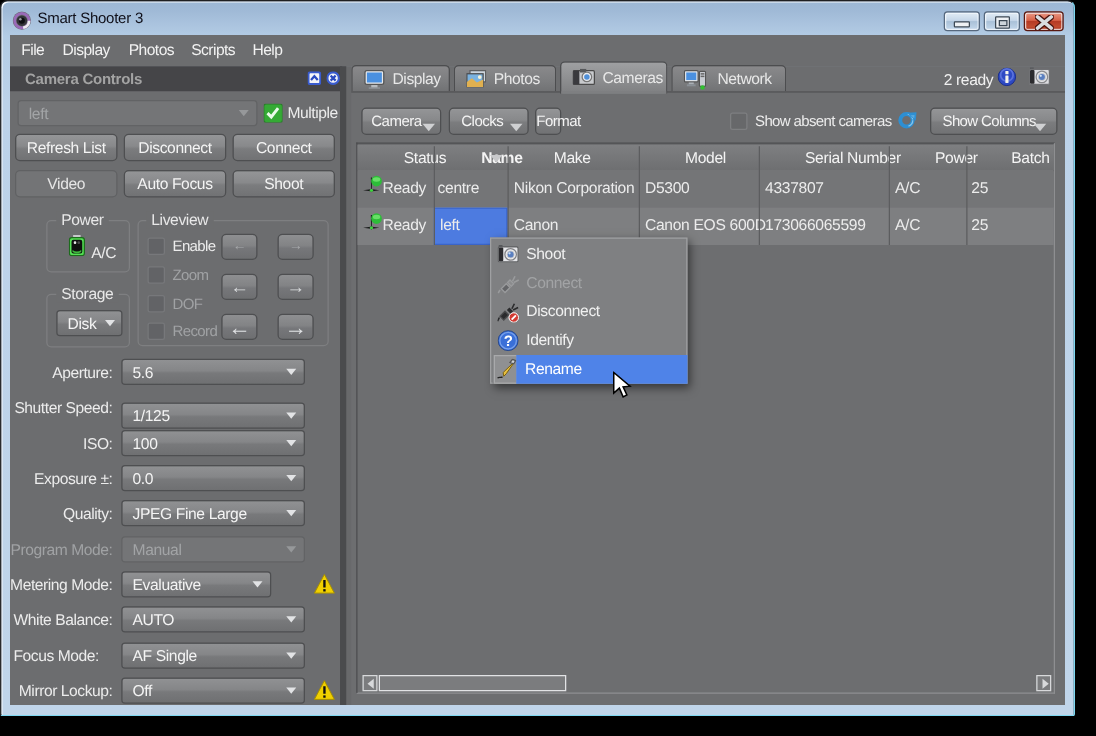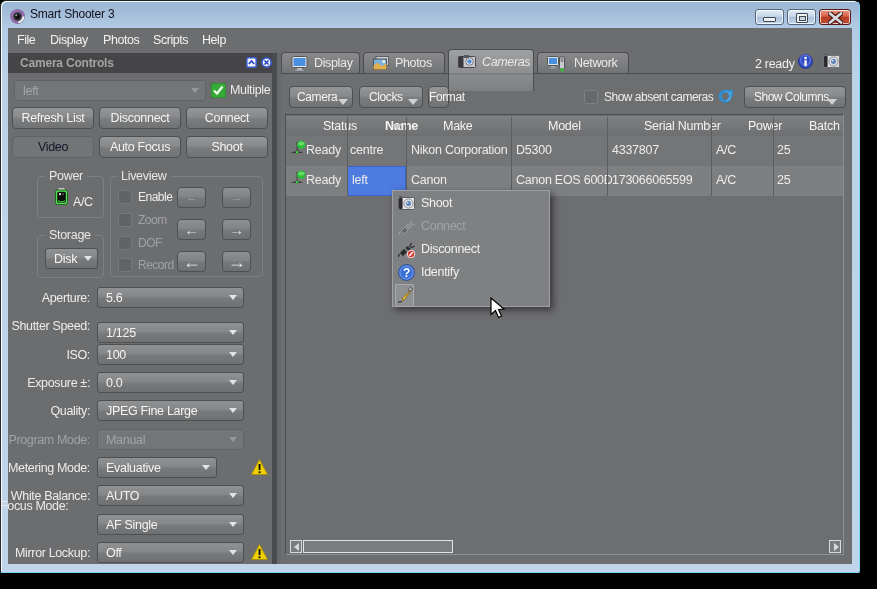--- a/index.html
+++ b/index.html
@@ -29,42 +29,42 @@
 
 #content { left:8px; top:53px; width:844px; height:511px; background:#6c6d6f; }
 
 #lp-header { left:8px; top:53px; width:266px; height:20px; background:#454548; }
 #lp-header b { position:absolute; left:12px; top:3px; font-size:12px; letter-spacing:-0.2px; color:#a3a3a3; white-space:nowrap; }
 #splitter { left:274px; top:53px; width:7px; height:511px; background:#68696b; }
 #splitline { left:272px; top:53px; width:5px; height:511px; background:#4a4b4d; }
 .btn { position:absolute; height:22px; border-radius:4px; border:1px solid #4e4f51; color:#f4f4f4;
   background:linear-gradient(180deg,#949597 0%,#88898b 45%,#7b7c7e 55%,#717274 100%);
   font-size:12.5px; letter-spacing:-0.3px; text-align:center; line-height:20px; white-space:nowrap; }
-.btn.dis { background:#737476; border-color:#606163; color:#0f172a; }
+.btn.dis { background:#737476; border-color:#606163; color:#e5e5e5; }
 .combo { position:absolute; height:21px; border-radius:3px; border:1px solid #4e4f51; color:#f4f4f4;
   background:linear-gradient(180deg,#909193 0%,#858688 45%,#78797b 55%,#6f7072 100%);
   font-size:12.5px; letter-spacing:-0.3px; white-space:nowrap; }
 .combo .txt { position:absolute; left:8px; top:3px; }
 .combo .arr { position:absolute; right:6px; top:7px; width:0; height:0;
   border-left:4.5px solid transparent; border-right:4.5px solid transparent; border-top:5.5px solid #e2e3e5; }
 .combo.dis { background:#747577; border-color:#626365; color:#a2a4a6; }
 .combo.dis .arr { border-top-color:#96989a; }
 .grouplabel { position:absolute; font-size:12.5px; letter-spacing:-0.3px; color:#e8e8e8; white-space:nowrap; }
 .groupbox { position:absolute; border:1px solid #7e7f81; border-radius:4px; }
 .cb { position:absolute; width:14px; height:14px; background:#626366; border:1px solid #77787b; border-radius:2px; }
 .lbl { position:absolute; font-size:12.5px; letter-spacing:-0.35px; color:#ececec; white-space:nowrap; }
 .lbl.dim { color:#a0a2a4; }
 .arrbtn { position:absolute; width:29px; height:21px; border-radius:4px; border:1px solid #4e4f51;
   background:linear-gradient(180deg,#8e8f91 0%,#828385 45%,#76777a 55%,#6e6f71 100%);
   color:#dcdee0; text-align:center; }
 
 #rpanel { left:281px; top:73px; width:571px; height:491px; background:#6d6e70; border-top:1px solid #4c4d4f; }
 .tab { position:absolute; height:21px; top:52px; border:1px solid #4c4d4f; border-bottom:none; border-radius:4px 4px 0 0;
   background:linear-gradient(180deg,#89898b 0%,#7c7d7f 60%,#717274 100%); font-size:12.5px; letter-spacing:-0.35px; color:#e8e8e8; white-space:nowrap; }
-.tab.sel { top:49px; height:42px; background:linear-gradient(180deg,#9fa0a2 0%,#8d8e90 55%,#7e7f81 100%); border-bottom:none; z-index:3;font-style:italic; }
+.tab.sel { top:49px; height:26px; background:linear-gradient(180deg,#9fa0a2 0%,#8d8e90 55%,#7e7f81 100%); border-bottom:none; z-index:3; }
 .tab svg, .tab .ticon { position:absolute; left:9px; top:3px; }
 .tab .tname { position:absolute; top:3px; }
 .tab.sel .tname { top:5px; }
 .tab.sel svg { top:5px; }
 #tready { left:755px; top:57px; font-size:12.5px; color:#f0f0f0; }
 
 #tblhead { left:286px; top:116px; width:557px; height:21px; background:linear-gradient(180deg,#7e7f81 0%,#6e6f71 100%); border-bottom:1px solid #4c4d4f; font-size:12.5px; letter-spacing:-0.25px; overflow:hidden; }
 .hcell { position:absolute; top:3px; color:#f4f4f4; white-space:nowrap;margin-left:32px; }
 .vline { position:absolute; width:1px; background:#5c5d5f; }
 .row { position:absolute; left:286px; width:557px; height:30px; font-size:12.5px; letter-spacing:-0.25px; white-space:nowrap; }
@@ -219,21 +219,21 @@
 <svg class="abs warn" style="left:251px;top:459px" width="17" height="16" viewBox="0 0 17 16">
   <path d="M8.5 0.5 L16.5 15.5 L0.5 15.5 Z" fill="#f0d000" stroke="#a89000" stroke-width="0.8"></path>
   <rect x="7.6" y="5" width="1.9" height="6" fill="#111"></rect>
   <rect x="7.6" y="12.3" width="1.9" height="1.9" fill="#111"></rect>
 </svg>
 <span class="lbl" style="left:0;top:489px;width:90px;text-align:right">White Balance:</span>
 <div class="combo" style="left:97px;top:485px;width:147px">
     <span class="txt">AUTO</span>
     <span class="arr"></span>
   </div>
-<span class="lbl" style="left:0;top:499px;width:90px;text-align:left">Focus Mode:</span>
+<span class="lbl" style="left:0;top:518px;width:90px;text-align:center">Focus Mode:</span>
 <div class="combo" style="left:97px;top:514px;width:147px">
     <span class="txt">AF Single</span>
     <span class="arr"></span>
   </div>
 <span class="lbl" style="left:0;top:546px;width:90px;text-align:right">Mirror Lockup:</span>
 <div class="combo" style="left:97px;top:542px;width:147px">
     <span class="txt">Off</span>
     <span class="arr"></span>
   </div>
 <svg class="abs warn" style="left:251px;top:544px" width="17" height="16" viewBox="0 0 17 16">
@@ -423,17 +423,20 @@
       </svg>
     <span class="mtext">Identify</span>
   </div>
   <div style="position:absolute;left:1px;top:93px;width:20px;height:23px;background:#7f8082"></div>
   <div style="position:absolute;left:2px;top:93px;width:19px;height:23px;background:#8f9092;border:1px solid #a8a9ab"></div>
   <svg style="position:absolute;left:4px;top:96px" width="17" height="17" viewBox="0 0 17 17">
     <path d="M15 2 L8 12 L6 14 L5.5 11 Z" fill="#e8c040" stroke="#7a6010" stroke-width="0.8"></path>
     <path d="M15.5 1.5 L13 0.5 L11 3 L14 4 Z" fill="#d0d2d4" stroke="#555"></path>
     <path d="M1 15.5 C2.5 14 3.5 15.5 5 14.5" stroke="#222" fill="none" stroke-width="1"></path>
   </svg>
+  <div class="mi hl" style="top:93px">
+      <span class="mtext" style="left:7px;color:#fff">Rename</span>
+    </div>
 </div>
 
 <svg class="abs" style="left:490px;top:297px" width="18" height="24" viewBox="0 0 18 24">
   <path d="M1 1 L1 17.5 L5.5 13.5 L8.5 20.5 L11.5 19 L8.5 12.5 L14 12 Z" fill="#fff" stroke="#000" stroke-width="1.2"></path>
 </svg>
 
 </body></html>

